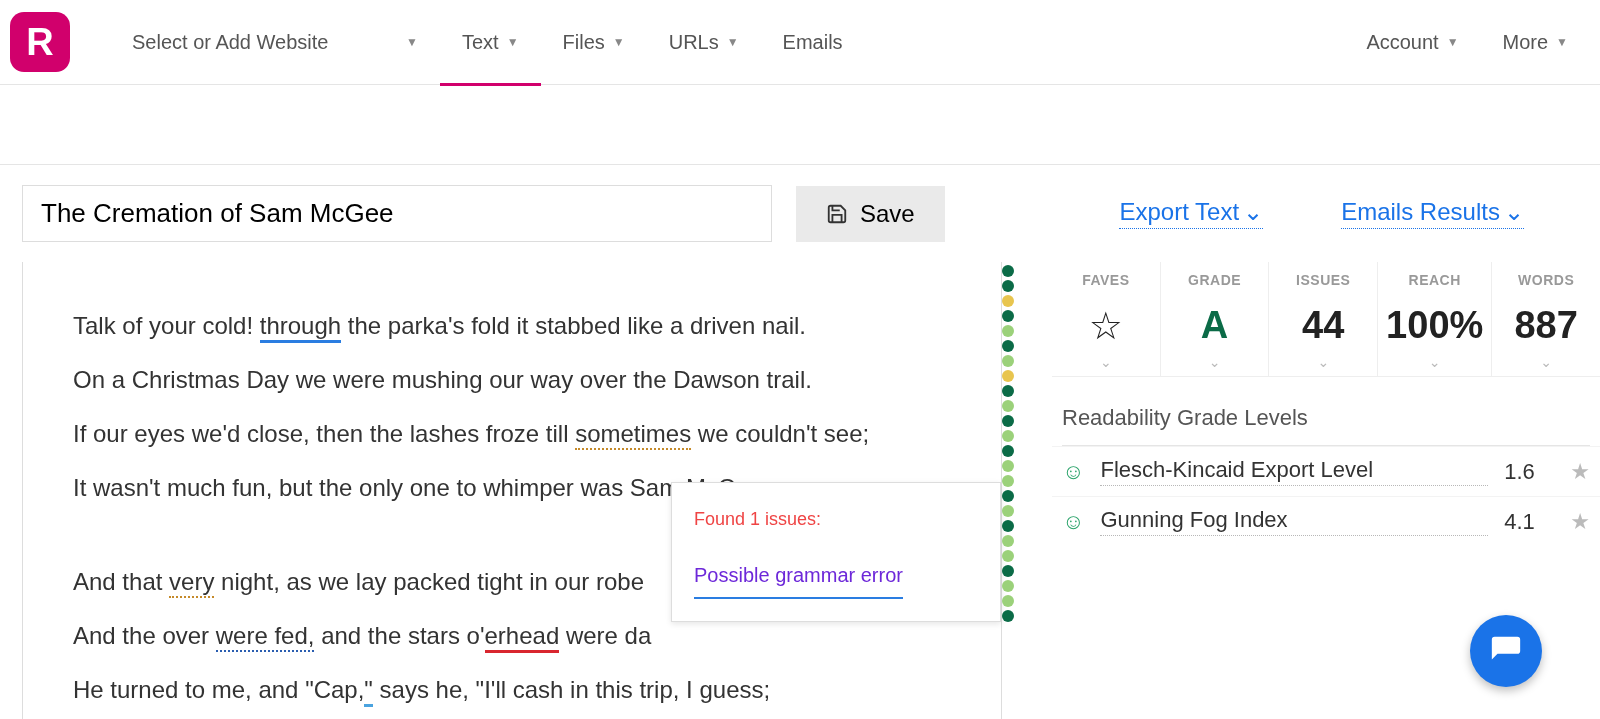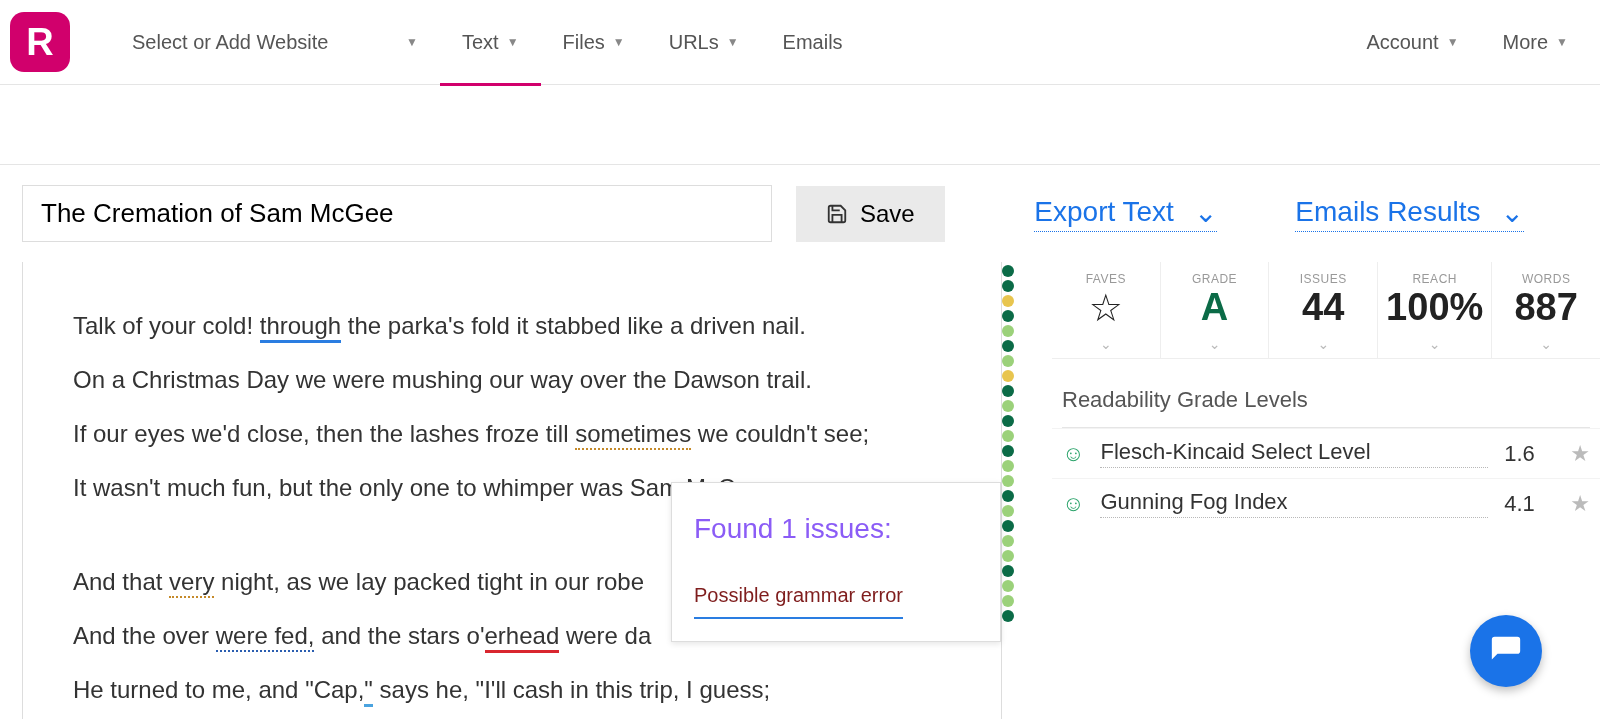--- a/index.html
+++ b/index.html
@@ -8,41 +8,41 @@
 .logo { width: 60px; height: 60px; background: #d1006c; border-radius: 14px; color: #fff; font-weight: 900; font-size: 38px; display: flex; align-items: center; justify-content: center; margin-right: 40px; }
 .nav-item { color: #555; font-size: 20px; display: flex; align-items: center; gap: 8px; padding: 0 22px; height: 85px; cursor: pointer; position: relative; }
 .nav-item.active::after { content: ""; position: absolute; bottom: -1px; left: 0; right: 0; height: 3px; background: #d1006c; }
 .caret { font-size: 12px; color: #888; }
 .nav-spacer { flex: 1; }
 .subbar { height: 80px; border-bottom: 1px solid #e5e5e5; }
 .action-row { display: flex; align-items: center; padding: 20px 22px 20px 22px; gap: 24px; }
 .title-input { width: 750px; font-size: 26px; padding: 12px 18px; border: 1px solid #ddd; }
 .save-btn { background: #eaeaea; border: none; padding: 14px 30px; font-size: 24px; display: flex; align-items: center; gap: 12px; cursor: pointer; }
 .flex-spacer { flex: 1; }
-.linklike { color: #1a73e8; font-size: 28px; border-bottom: 1px dotted #1a73e8; padding-bottom: 2px; cursor: pointer; display: flex; align-items: center; gap: 20px; }
+.linklike { color: #1a73e8; font-size: 24px; border-bottom: 1px dotted #1a73e8; padding-bottom: 2px; cursor: pointer; display: flex; align-items: center; gap: 4px; }
 .linklike .chev { color: #1a73e8; }
 .main { display: flex; align-items: flex-start; }
 .editor-wrap { position: relative; flex: 0 0 980px; border: 1px solid #ddd; border-top: none; margin-left: 22px; padding: 40px 50px; font-size: 24px; line-height: 2.0; min-height: 430px; }
 .editor-wrap p { margin-bottom: 6px; }
 .para-gap { height: 40px; }
 .ul-blue { border-bottom: 3px solid #2a7de1; padding-bottom: 1px; }
 .ul-red { border-bottom: 3px solid #d9262f; padding-bottom: 1px; }
 .ul-dot-orange { border-bottom: 2px dotted #c58a2a; padding-bottom: 1px; }
 .ul-dot-blue { border-bottom: 2px dotted #2a5db0; padding-bottom: 1px; }
 .ul-lightblue { border-bottom: 3px solid #4aa3df; padding-bottom: 1px; }
 .tooltip { position: absolute; top: 220px; left: 648px; width: 330px; background: #fff; border: 1px solid #ddd; box-shadow: 0 2px 6px rgba(0,0,0,0.1); padding: 18px 22px 22px; font-size: 20px; }
-.tooltip-title { font-size: 28px; margin-bottom: 18px; color: #8b5cf6; }
-.tooltip-issue { color: #7f1d1d; border-bottom: 2px solid #2a7de1; display: inline-block; padding-bottom: 2px; cursor: pointer; }
+.tooltip-title { font-size: 18px; margin-bottom: 18px; color: #ef4444; }
+.tooltip-issue { color: #6d28d9; border-bottom: 2px solid #2a7de1; display: inline-block; padding-bottom: 2px; cursor: pointer; }
 .gutter { width: 50px; position: relative; }
 .gutter .marker { width: 12px; height: 12px; border-radius: 50%; display: block; margin: 3px 0; }
 .sidebar { flex: 1; padding-left: 0; position: relative; }
 .stats-row { display: flex; border-bottom: 1px solid #eee; }
 .stat { flex: 1; border-left: 1px solid #eee; padding: 10px 8px 28px; text-align: center; position: relative; cursor: pointer; }
 .stat:first-child { border-left: none; }
-.stat-label { font-size: 12px; font-weight: 400; color: #999; letter-spacing: .5px; margin-bottom: 0; }
+.stat-label { font-size: 14px; font-weight: 700; color: #999; letter-spacing: .5px; margin-bottom: 16px; }
 .stat-value { font-size: 38px; font-weight: 600; color: #222; }
 .stat-value.grade { color: #0b6b47; font-weight: 800; }
 .stat-chev { position: absolute; bottom: 6px; left: 0; right: 0; text-align: center; color: #bbb; font-size: 14px; }
 .star-outline { font-size: 38px; color: #222; }
 .section-title { font-size: 22px; color: #555; padding: 28px 10px 14px; }
 .metric-row { display: flex; align-items: center; gap: 16px; padding: 10px 10px; border-top: 1px solid #f3f3f3; font-size: 22px; }
 .smile { color: #2aa36a; font-size: 22px; }
 .metric-name { flex: 1; color: #333; border-bottom: 1px dotted #b8b8b8; padding-bottom: 2px; }
 .metric-val { color: #333; min-width: 50px; }
 .fav-star { color: #bbb; font-size: 22px; }
@@ -198,21 +198,21 @@
         <div class="stat-value">887</div>
         <div class="stat-chev">⌄</div>
       </div>
     </div>
 
     <div class="section-title">Readability Grade Levels</div>
     <div class="panel-hr"></div>
 
     <div class="metric-row">
       <span class="smile">☺</span>
-      <span class="metric-name">Flesch-Kincaid Select Level</span>
+      <span class="metric-name">Flesch-Kincaid Export Level</span>
       <span class="metric-val">1.6</span>
       <span class="fav-star">★</span>
     </div>
     <div class="metric-row">
       <span class="smile">☺</span>
       <span class="metric-name">Gunning Fog Index</span>
       <span class="metric-val">4.1</span>
       <span class="fav-star">★</span>
     </div>
 

